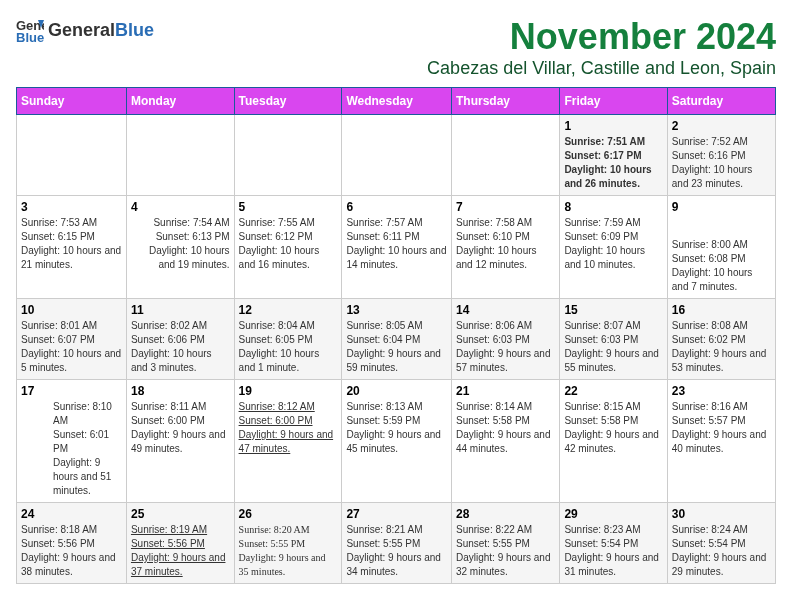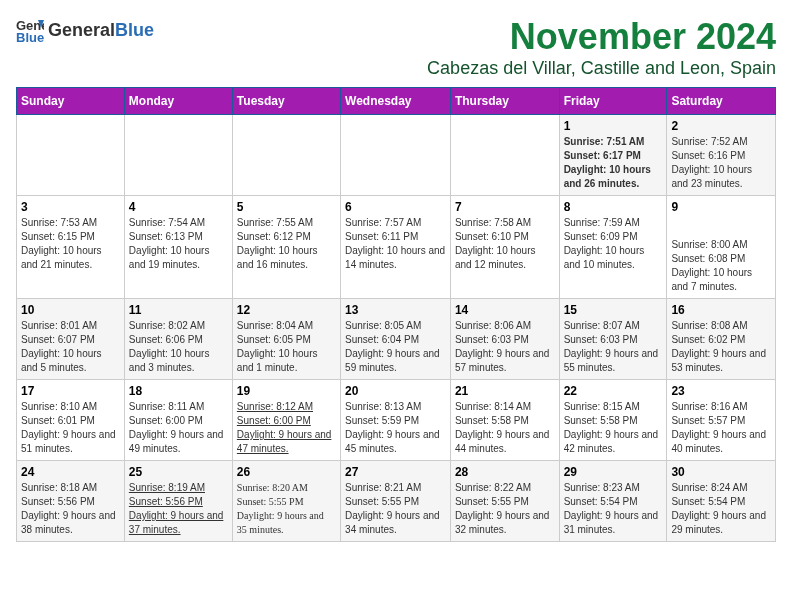--- a/index.html
+++ b/index.html
@@ -46,21 +46,21 @@
     .subtitle {
       font-size: 18px;
       color: #14532d;
     }
     table {
       width: 100%;
       border-collapse: collapse;
       font-size: 11px;
     }
     thead tr th {
-      background-color: #a21caf;
+      background-color: #d946ef;
       color: #fff;
       padding: 6px 4px;
       text-align: left;
       font-size: 12px;
       font-weight: bold;
       border: 1px solid #1a5a9a;
     }
     tbody tr td {
       border: 1px solid #ccc;
       vertical-align: top;
@@ -144,21 +144,21 @@
       </tr>
       <tr>
         <td>
           <span class="day-number">3</span>
           <div class="day-info" style="white-space: pre-line;">Sunrise: 7:53 AM
 Sunset: 6:15 PM
 Daylight: 10 hours and 21 minutes.</div>
         </td>
         <td>
           <span class="day-number">4</span>
-          <div class="day-info" style="white-space: pre-line;">Sunrise: 7:54 AM
+          <div class="day-info" style="white-space: pre-line; text-align: right;">Sunrise: 7:54 AM
 Sunset: 6:13 PM
 Daylight: 10 hours and 19 minutes.</div>
         </td>
         <td>
           <span class="day-number">5</span>
           <div class="day-info" style="white-space: pre-line;">Sunrise: 7:55 AM
 Sunset: 6:12 PM
 Daylight: 10 hours and 16 minutes.</div>
         </td>
         <td>
@@ -226,21 +226,21 @@
         <td>
           <span class="day-number">16</span>
           <div class="day-info" style="white-space: pre-line;">Sunrise: 8:08 AM
 Sunset: 6:02 PM
 Daylight: 9 hours and 53 minutes.</div>
         </td>
       </tr>
       <tr>
         <td>
           <span class="day-number">17</span>
-          <div class="day-info" style="white-space: pre-line;">Sunrise: 8:10 AM
+          <div class="day-info" style="white-space: pre-line; margin-left: 32px;">Sunrise: 8:10 AM
 Sunset: 6:01 PM
 Daylight: 9 hours and 51 minutes.</div>
         </td>
         <td>
           <span class="day-number">18</span>
           <div class="day-info" style="white-space: pre-line;">Sunrise: 8:11 AM
 Sunset: 6:00 PM
 Daylight: 9 hours and 49 minutes.</div>
         </td>
         <td>

